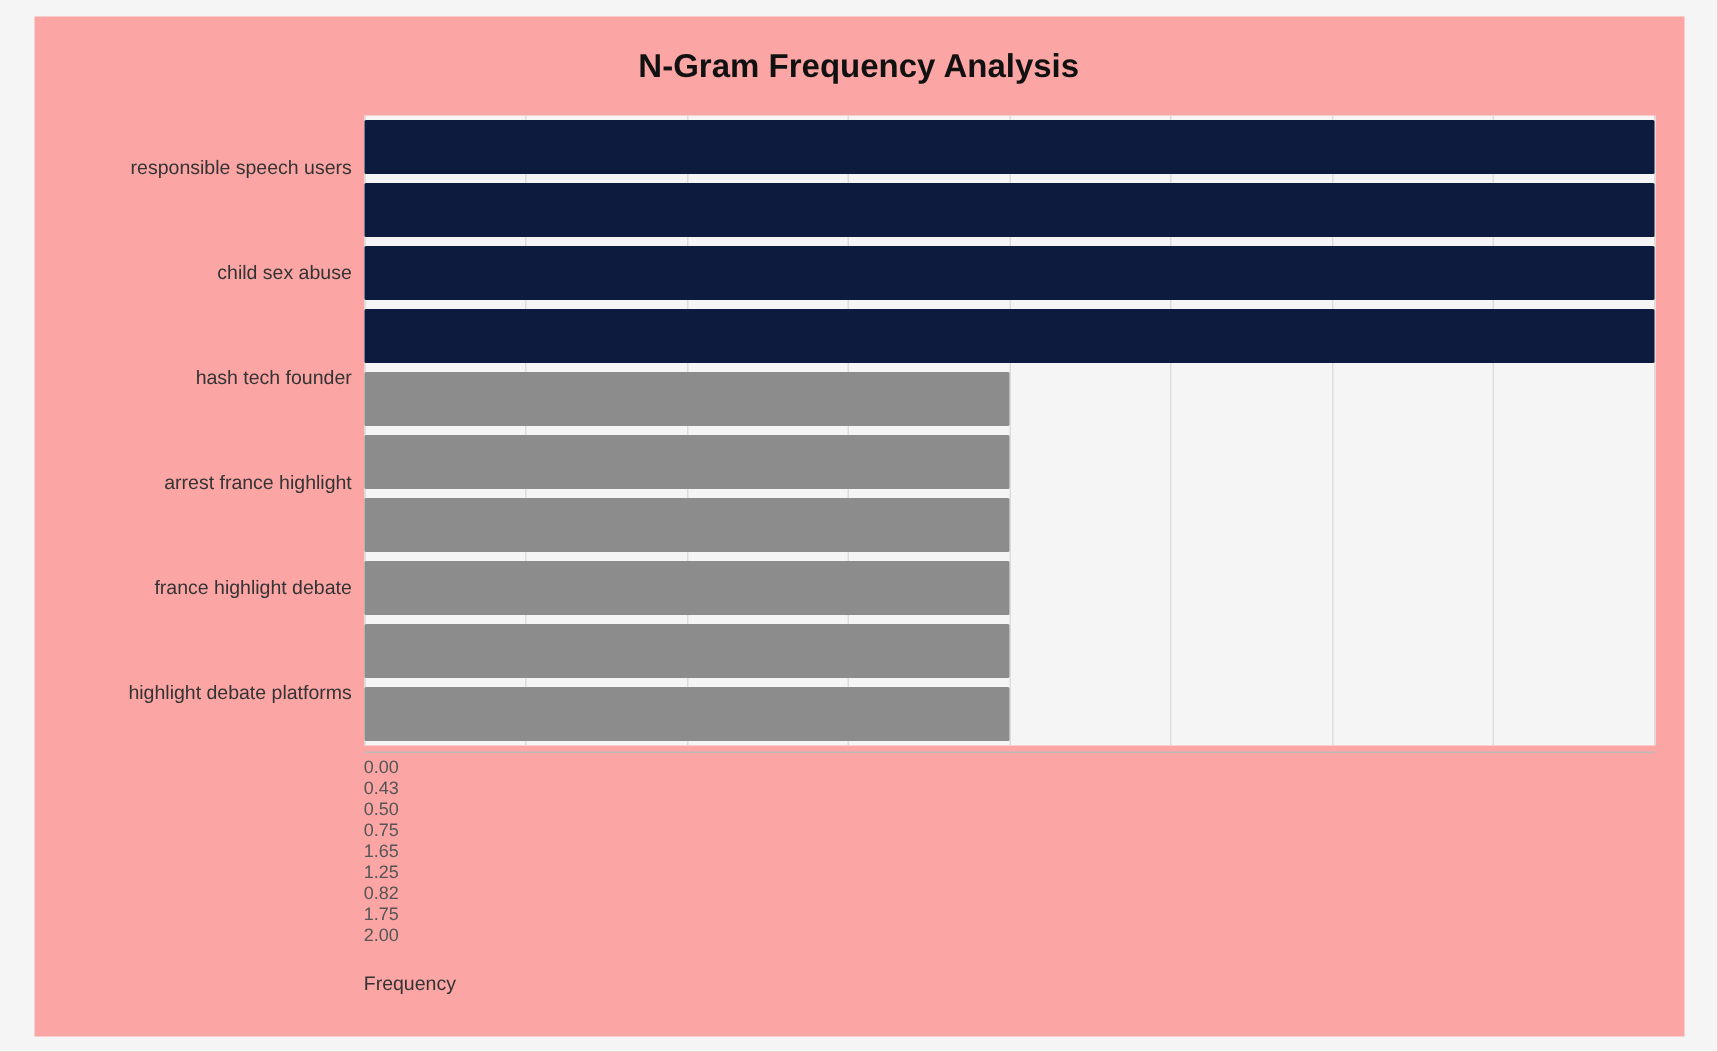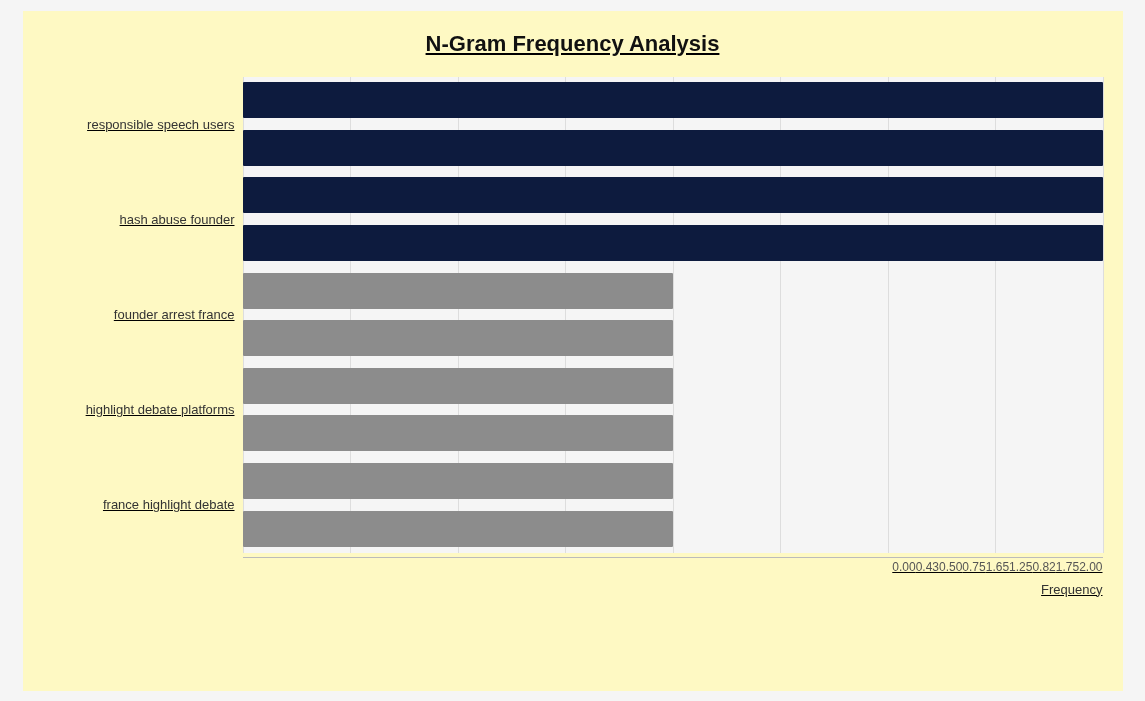--- a/index.html
+++ b/index.html
@@ -8,24 +8,23 @@
       background: #f5f5f5;
       width: 1145px;
       height: 701px;
       display: flex;
       align-items: center;
       justify-content: center;
     }
     .chart-container {
       width: 1100px;
       height: 680px;
-      background: #fef9c3;
+      background: #fca5a5;
       padding: 20px 20px 60px 20px;
       position: relative;
-      text-decoration: underline;
     }
     .chart-title {
       text-align: center;
       font-size: 22px;
       font-weight: bold;
       color: #111;
       margin-bottom: 20px;
     }
     .chart-area {
       display: flex;
@@ -107,51 +106,52 @@
       width: 200px;
       flex-shrink: 0;
     }
     .x-ticks {
       flex: 1;
       display: flex;
       flex-direction: column;
     }
     .x-tick-labels {
       display: flex;
-      flex-direction: row;
-      justify-content: flex-end;
+      flex-direction: column;
+      justify-content: space-between;
       font-size: 12px;
       color: #555;
     }
     .x-axis-title {
-      text-align: right;
+      text-align: left;
       font-size: 13px;
       color: #333;
-      margin-top: 8px;
+      margin-top: 18px;
     }
     .x-axis-line {
       width: 100%;
       height: 1px;
       background: #bbb;
       margin-bottom: 2px;
     }
   </style>
 </head>
 <body>
 
 <div class="chart-container">
   <div class="chart-title">N-Gram Frequency Analysis</div>
   <div class="chart-area">
     <div class="bars-wrapper">
       <div class="y-labels" id="y-labels-container">
           <div class="y-label">responsible speech users</div>
-          <div class="y-label">hash abuse founder</div>
-          <div class="y-label">founder arrest france</div>
+          <div class="y-label">child sex abuse</div>
+          <div class="y-label">hash tech founder</div>
+          <div class="y-label">arrest france highlight</div>
+          <div class="y-label">france highlight debate</div>
           <div class="y-label">highlight debate platforms</div>
-          <div class="y-label">france highlight debate</div>
         </div>
       <div class="bars-and-grid" id="bars-container">
           <div class="grid-lines">
             <div class="grid-line" style="left: 0%;"></div>
             <div class="grid-line" style="left: 12.5%;"></div>
             <div class="grid-line" style="left: 25%;"></div>
             <div class="grid-line" style="left: 37.5%;"></div>
             <div class="grid-line" style="left: 50%;"></div>
             <div class="grid-line" style="left: 62.5%;"></div>
             <div class="grid-line" style="left: 75%;"></div>

